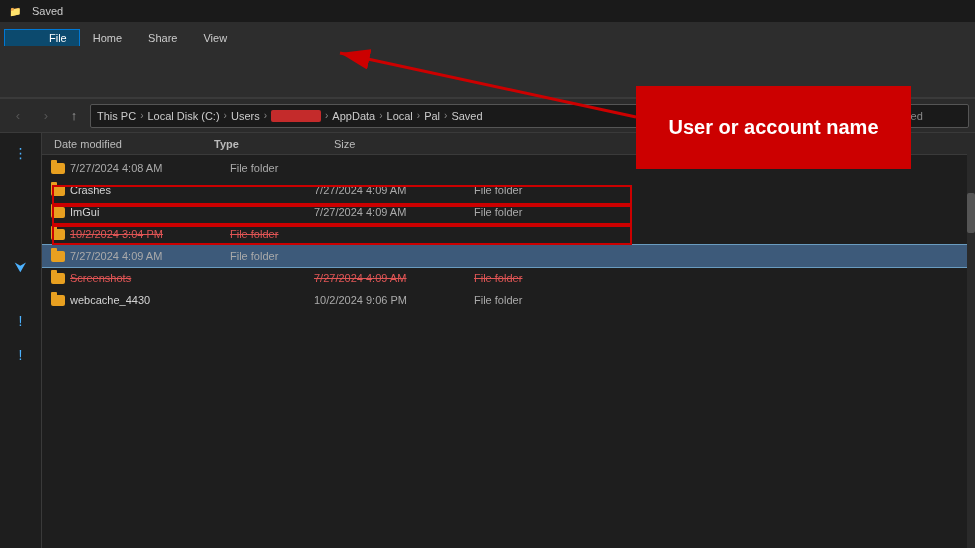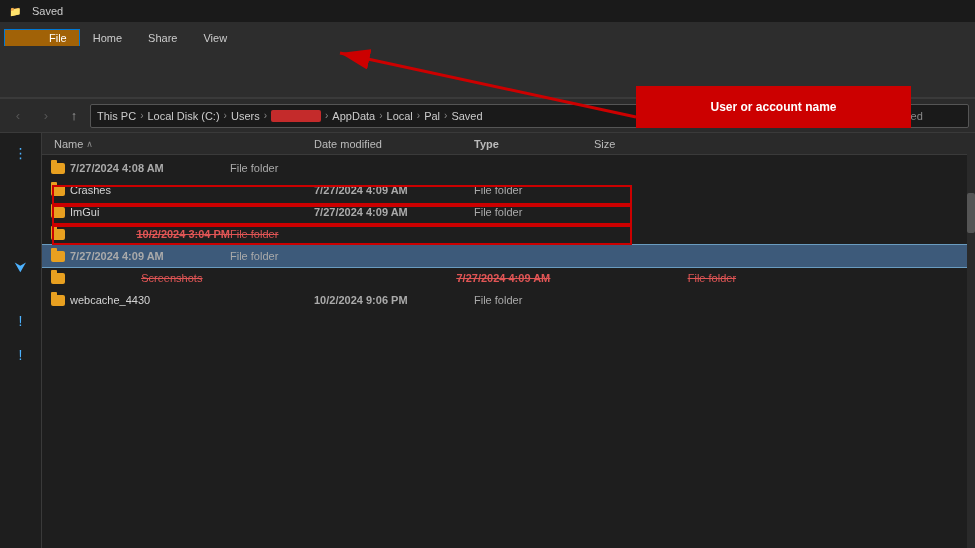--- a/index.html
+++ b/index.html
@@ -55,21 +55,21 @@
     }
     .ribbon-tab {
       padding: 2px 12px;
       font-size: 11px;
       color: #ccc;
       cursor: pointer;
       border: 1px solid transparent;
       border-bottom: none;
     }
     .ribbon-tab.active {
-      background: #a16207;
+      background: #0c4a6e;
       color: #fff;
       border-color: #0078d4;
       padding-left: 44px;
     }
     .ribbon-commands {
       height: 52px;
       background: #2d2d2d;
       display: flex;
       align-items: center;
       padding: 0 8px;
@@ -229,21 +229,21 @@
       height: 14px;
       margin-right: 4px;
       display: inline-flex;
       align-items: center;
       justify-content: center;
       font-size: 12px;
       flex-shrink: 0;
     }
 
     .file-name { width: 244px; white-space: nowrap; overflow: hidden; text-overflow: ellipsis; }
-    .file-date { width: 160px; color: #aaa; font-weight: bold; }
+    .file-date { width: 160px; color: #aaa; }
     .file-type { width: 120px; color: #aaa; }
     .file-size { width: 80px; color: #aaa; }
 
     
     .annotation-container {
       position: absolute;
       top: 0;
       left: 0;
       width: 975px;
       height: 548px;
@@ -327,24 +327,20 @@
     <div class="sidebar">
       <div class="sidebar-icon active">⋮</div>
       <div class="sidebar-icon" style="margin-top:80px; color:#4db2ff;">⮟</div>
       <div class="sidebar-icon" style="margin-top:20px; color:#4db2ff;">!</div>
       <div class="sidebar-icon" style="color:#4db2ff;">!</div>
     </div>
 
     <div class="content-area">
 
       <div class="col-headers">
-        <div class="col-header col-name">
-          <span>Name</span>
-          <span style="color:#888; font-size:9px;">∧</span>
-        </div>
         <div class="col-header col-date">
           <span>Date modified</span>
         </div>
         <div class="col-header col-type">
           <span>Type</span>
         </div>
         <div class="col-header col-size">
           <span>Size</span>
         </div>
       </div>
@@ -381,35 +377,35 @@
     <span class="file-date" style="">7/27/2024 4:09 AM</span>
     <span class="file-type" style="">File folder</span>
     <span class="file-size"></span>
   </div>
           <div class="file-row" style="color: rgb(224, 85, 85); text-decoration: line-through;">
     <span class="file-icon">
       <span style="display:inline-block; width:14px; height:11px; background:#e8a020; border-radius:0 2px 2px 2px; position:relative;">
         <span style="position:absolute; top:-3px; left:0; width:6px; height:3px; background:#e8a020; border-radius:1px 1px 0 0; display:block;"></span>
       </span>
     </span>
-    <span class="file-date" style="text-decoration:line-through;color:#e05555;text-align:right;">10/2/2024 3:04 PM</span>
+    <span class="file-date" style="text-decoration:line-through;color:#e05555;">10/2/2024 3:04 PM</span>
     <span class="file-type" style="text-decoration:line-through;color:#e05555;">File folder</span>
     <span class="file-size"></span>
   </div>
           <div class="file-row" style="background: rgb(61, 90, 122); outline: rgb(106, 156, 192) solid 1px;">
     <span class="file-icon">
       <span style="display:inline-block; width:14px; height:11px; background:#e8a020; border-radius:0 2px 2px 2px; position:relative;">
         <span style="position:absolute; top:-3px; left:0; width:6px; height:3px; background:#e8a020; border-radius:1px 1px 0 0; display:block;"></span>
       </span>
     </span>
     <span class="file-date" style="">7/27/2024 4:09 AM</span>
     <span class="file-type" style="">File folder</span>
     <span class="file-size"></span>
   </div>
-          <div class="file-row" style="color: rgb(224, 85, 85); text-decoration: line-through; justify-content: space-between;">
+          <div class="file-row" style="color: rgb(224, 85, 85); text-decoration: line-through;">
     <span class="file-icon">
       <span style="display:inline-block; width:14px; height:11px; background:#e8a020; border-radius:0 2px 2px 2px; position:relative;">
         <span style="position:absolute; top:-3px; left:0; width:6px; height:3px; background:#e8a020; border-radius:1px 1px 0 0; display:block;"></span>
       </span>
     </span>
     <span class="file-name" style="text-decoration:line-through;color:#e05555;">Screenshots</span>
     <span class="file-date" style="text-decoration:line-through;color:#e05555;">7/27/2024 4:09 AM</span>
     <span class="file-type" style="text-decoration:line-through;color:#e05555;">File folder</span>
     <span class="file-size"></span>
   </div>
@@ -435,21 +431,21 @@
   </div>
 
   <div class="red-outline" style="top:185px; left:52px; width:580px; height:20px;"></div>
 
   <div class="red-outline" style="top:205px; left:52px; width:580px; height:20px;"></div>
 
   <div class="red-outline" style="top:225px; left:52px; width:580px; height:20px;"></div>
 
   <div class="annotation-container">
 
-    <div style="position:absolute; top:86px; left:636px; background:#cc0000; color:#fff; font-size:12px; font-weight:bold; padding:14px 20px; min-width:275px; text-align:center;">
+    <div style="position:absolute; top:86px; left:636px; background:#cc0000; color:#fff; font-size:20px; font-weight:bold; padding:30px 20px; min-width:275px; text-align:center;">
       <span>User or account name</span>
     </div>
 
     <svg style="position:absolute; top:0; left:0; width:975px; height:548px; pointer-events:none;">
       <defs>
         <marker id="arrowhead" markerWidth="10" markerHeight="7" refX="10" refY="3.5" orient="auto">
           <polygon points="0 0, 10 3.5, 0 7" fill="#cc0000"></polygon>
         </marker>
       </defs>
 

